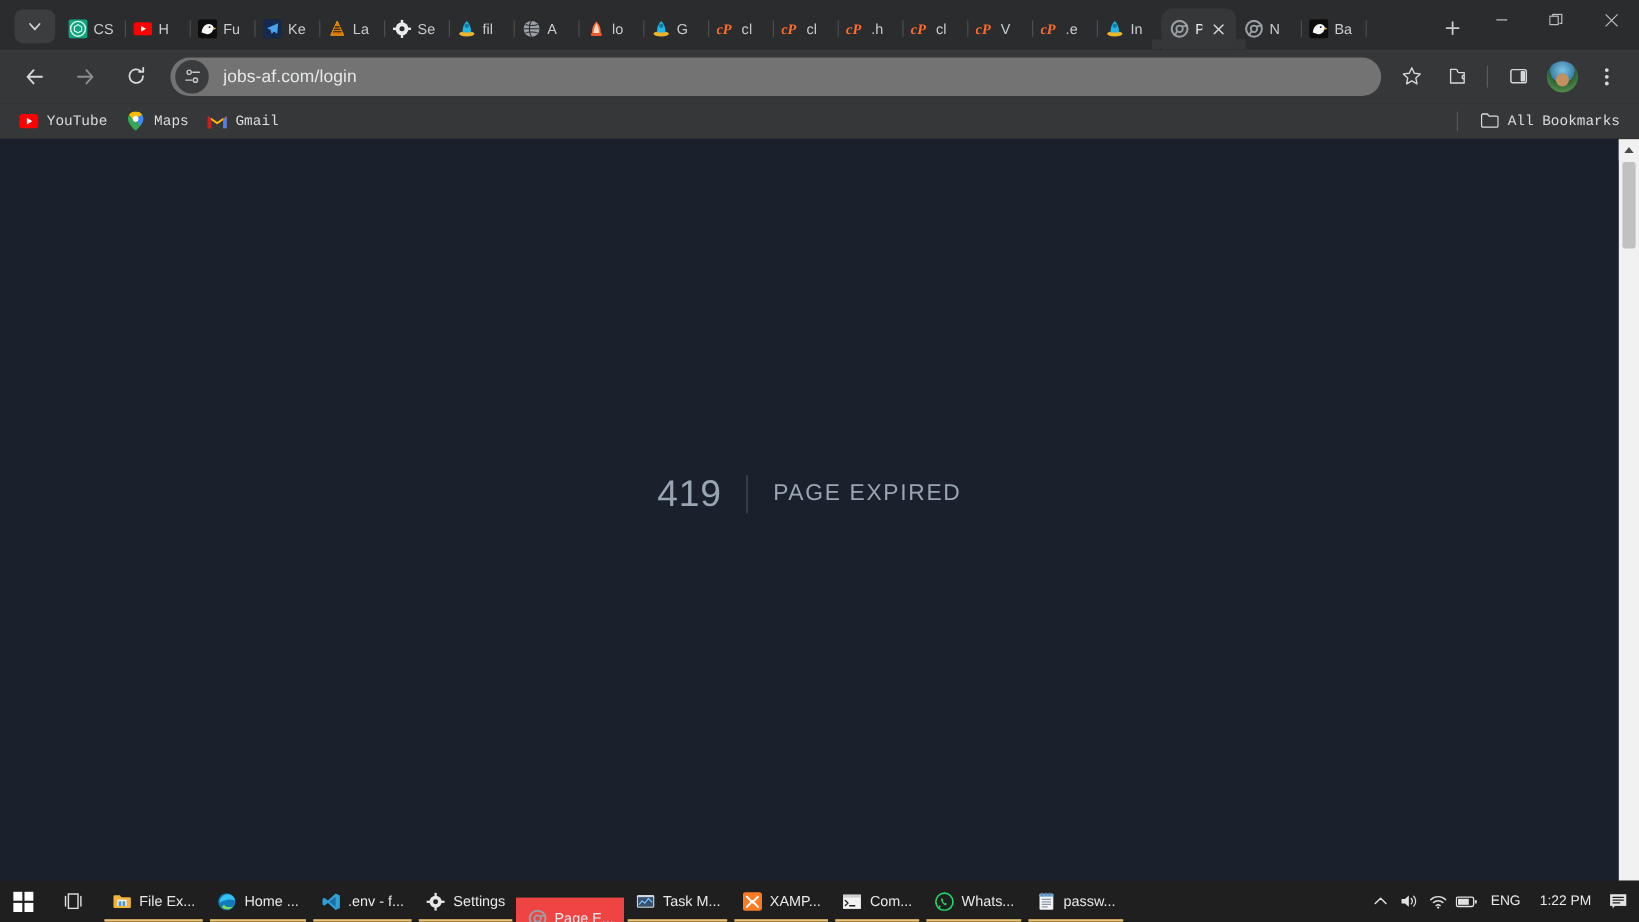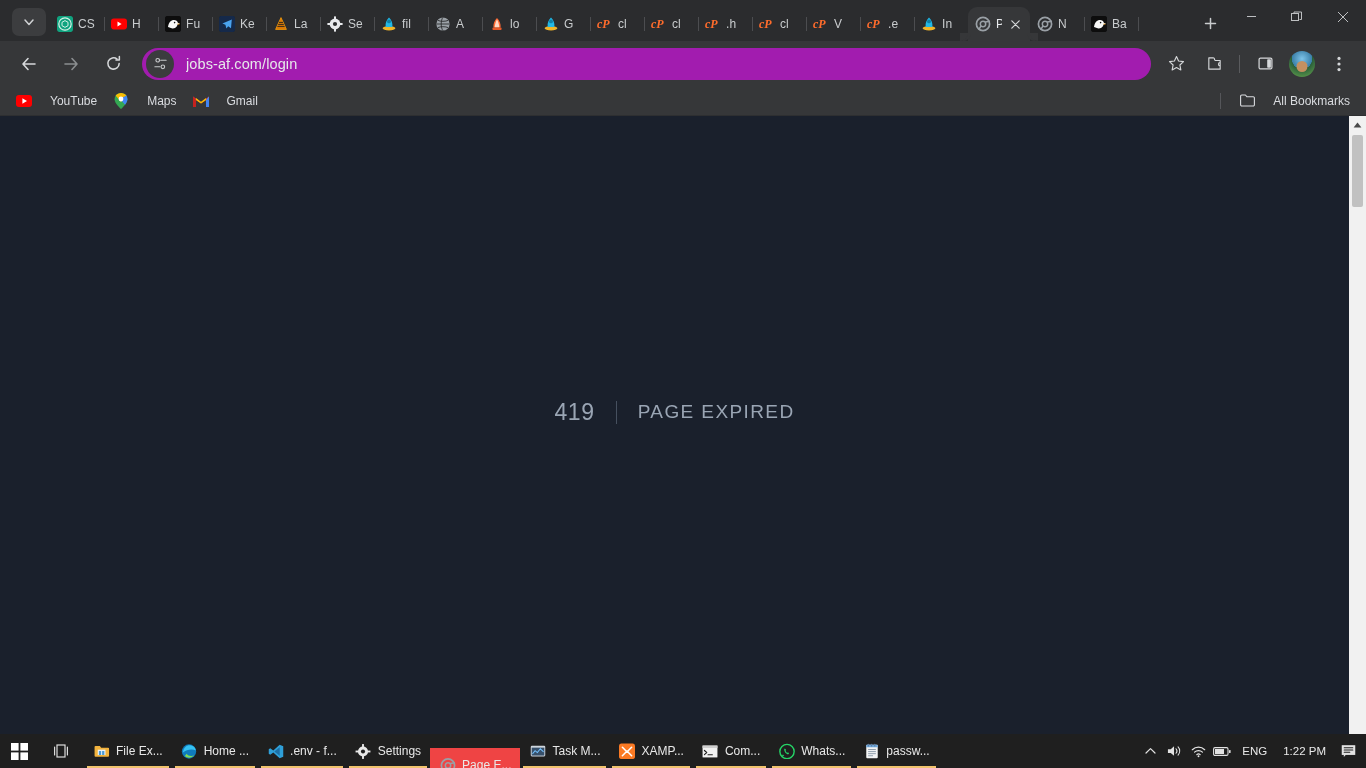--- a/index.html
+++ b/index.html
@@ -70,21 +70,21 @@
   .toolbar {
     height: 45px; background: #363739;
     display: flex; align-items: center; gap: 0; padding: 0 8px;
   }
   .navbtn {
     width: 32px; height: 32px; margin: 0 5px;
     border-radius: 50%; display: flex; align-items: center; justify-content: center;
     cursor: pointer; flex: 0 0 32px;
   }
   .omnibox {
-    flex: 1 1 auto; height: 32px; background: #a21caf;
+    flex: 1 1 auto; height: 32px; background: #737373;
     border-radius: 16px; display: flex; align-items: center;
     padding: 0 6px 0 4px; margin: 0 6px 0 8px; min-width: 0; cursor: text;
   }
   .omni-icon {
     width: 28px; height: 28px; flex: 0 0 28px; border-radius: 50%;
     background: #3b3c3e; display: flex; align-items: center; justify-content: center;
   }
   .omni-url {
     font-size: 14.5px; color: #e6e8ea; margin-left: 12px;
     white-space: nowrap; overflow: hidden; letter-spacing: .1px;
@@ -103,35 +103,35 @@
   .avatar::after {
     content: ""; position: absolute; left: 50%; top: 42%; width: 11px; height: 11px;
     transform: translateX(-50%); border-radius: 50%; background: #c49060;
   }
 
   
   .bookmarks {
     height: 30px; background: #363739; display: flex; align-items: center;
     padding: 0 8px; gap: 0; border-bottom: 1px solid #2e2f31;
   }
-  .bm { display: flex; align-items: center; gap: 18px; padding: 4px 8px; border-radius: 6px; cursor: pointer; }
+  .bm { display: flex; align-items: center; gap: 7px; padding: 4px 8px; border-radius: 6px; cursor: pointer; font-family: Liberation Mono, monospace; }
   .bm span { font-size: 12px; color: #dadce0; white-space: nowrap; }
   .bm .bmi { width: 16px; height: 16px; flex: 0 0 16px; display: flex; align-items: center; justify-content: center; }
   .bm-right { margin-left: auto; display: flex; align-items: center; }
   .bm-div { width: 1px; height: 16px; background: #55565a; margin-right: 10px; }
 
   
   .viewport { flex: 1 1 auto; position: relative; background: #1b202c; overflow: hidden; display: flex; }
   .page {
     flex: 1 1 auto; background: #1a202c;
     display: flex; align-items: center; justify-content: center;
   }
   .errbox { display: flex; align-items: center; transform: translateY(-13px); }
   .errcode {
-    font-size: 23px; color: #9aa5b4; letter-spacing: .6px; font-weight: 400;
+    font-size: 31px; color: #9aa5b4; letter-spacing: .6px; font-weight: 400;
     padding-right: 21px;
   }
   .errdiv { width: 1px; align-self: stretch; background: #46505f; margin: 2px 0; }
   .errmsg {
     font-size: 19px; color: #9aa5b4; letter-spacing: 1.4px; font-weight: 400;
     padding-left: 21px; text-transform: uppercase;
   }
   
   .scrollbar {
     width: 17px; flex: 0 0 17px; background: #f1f1f1;

